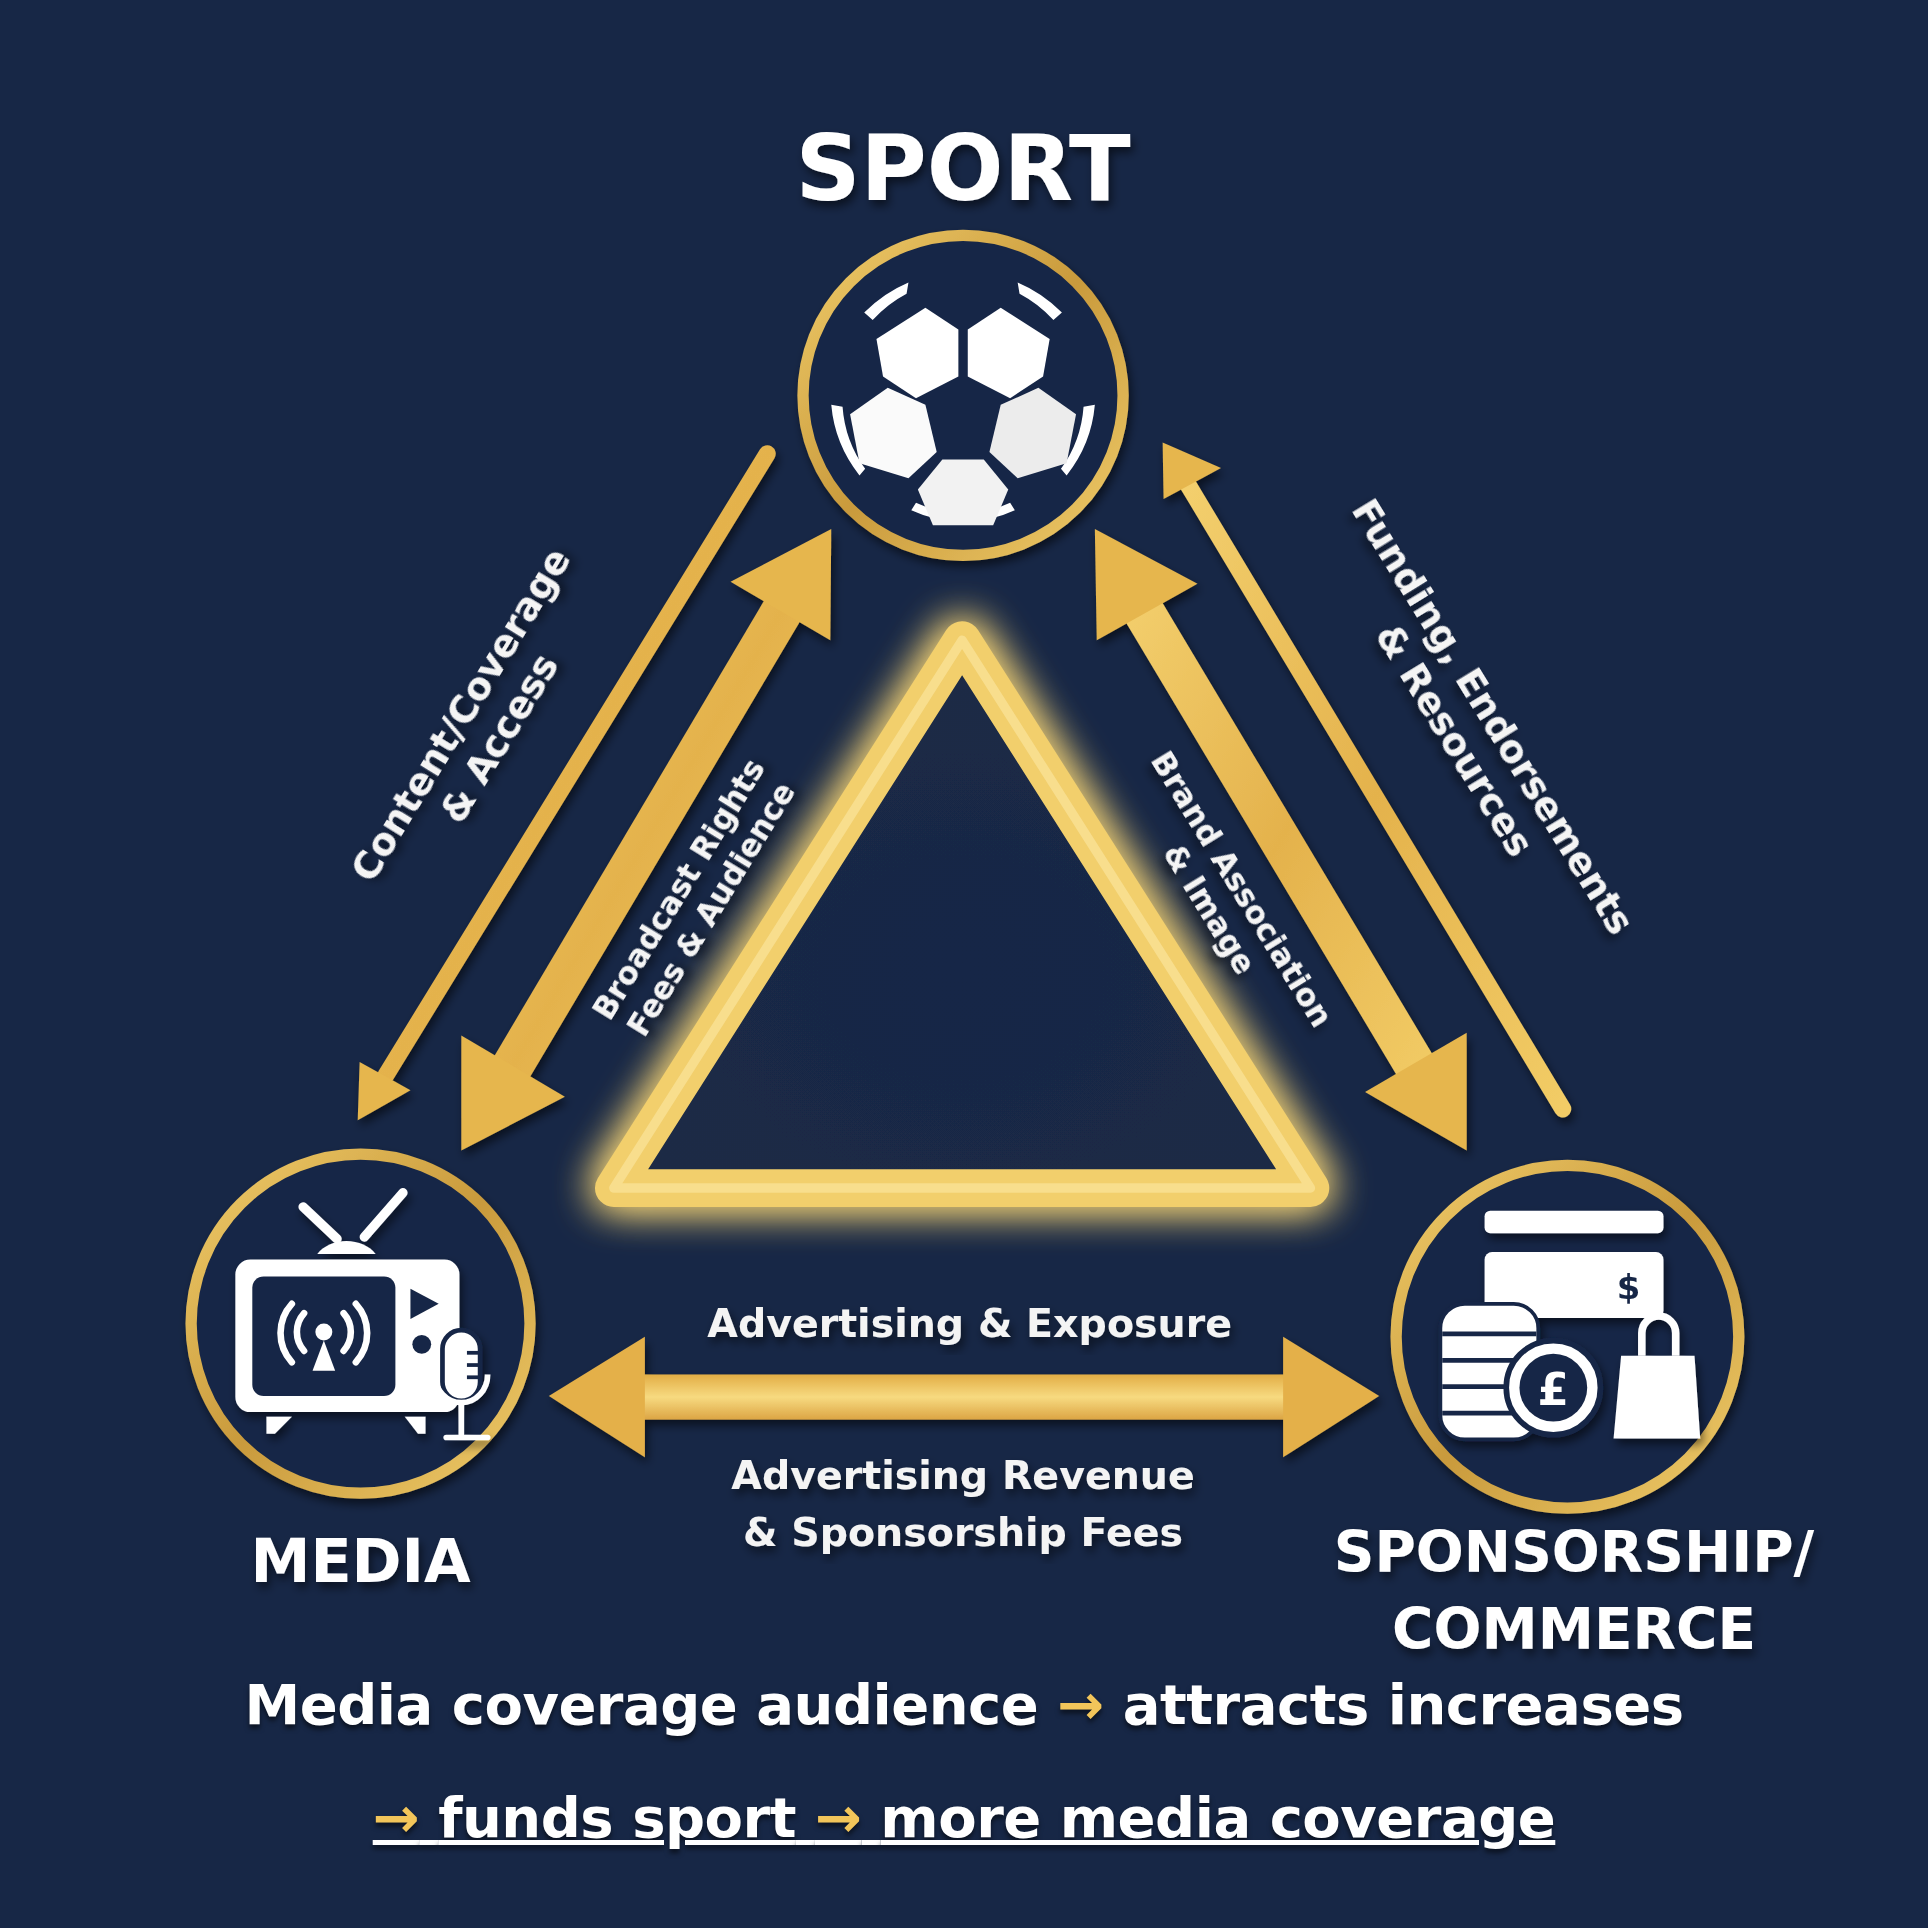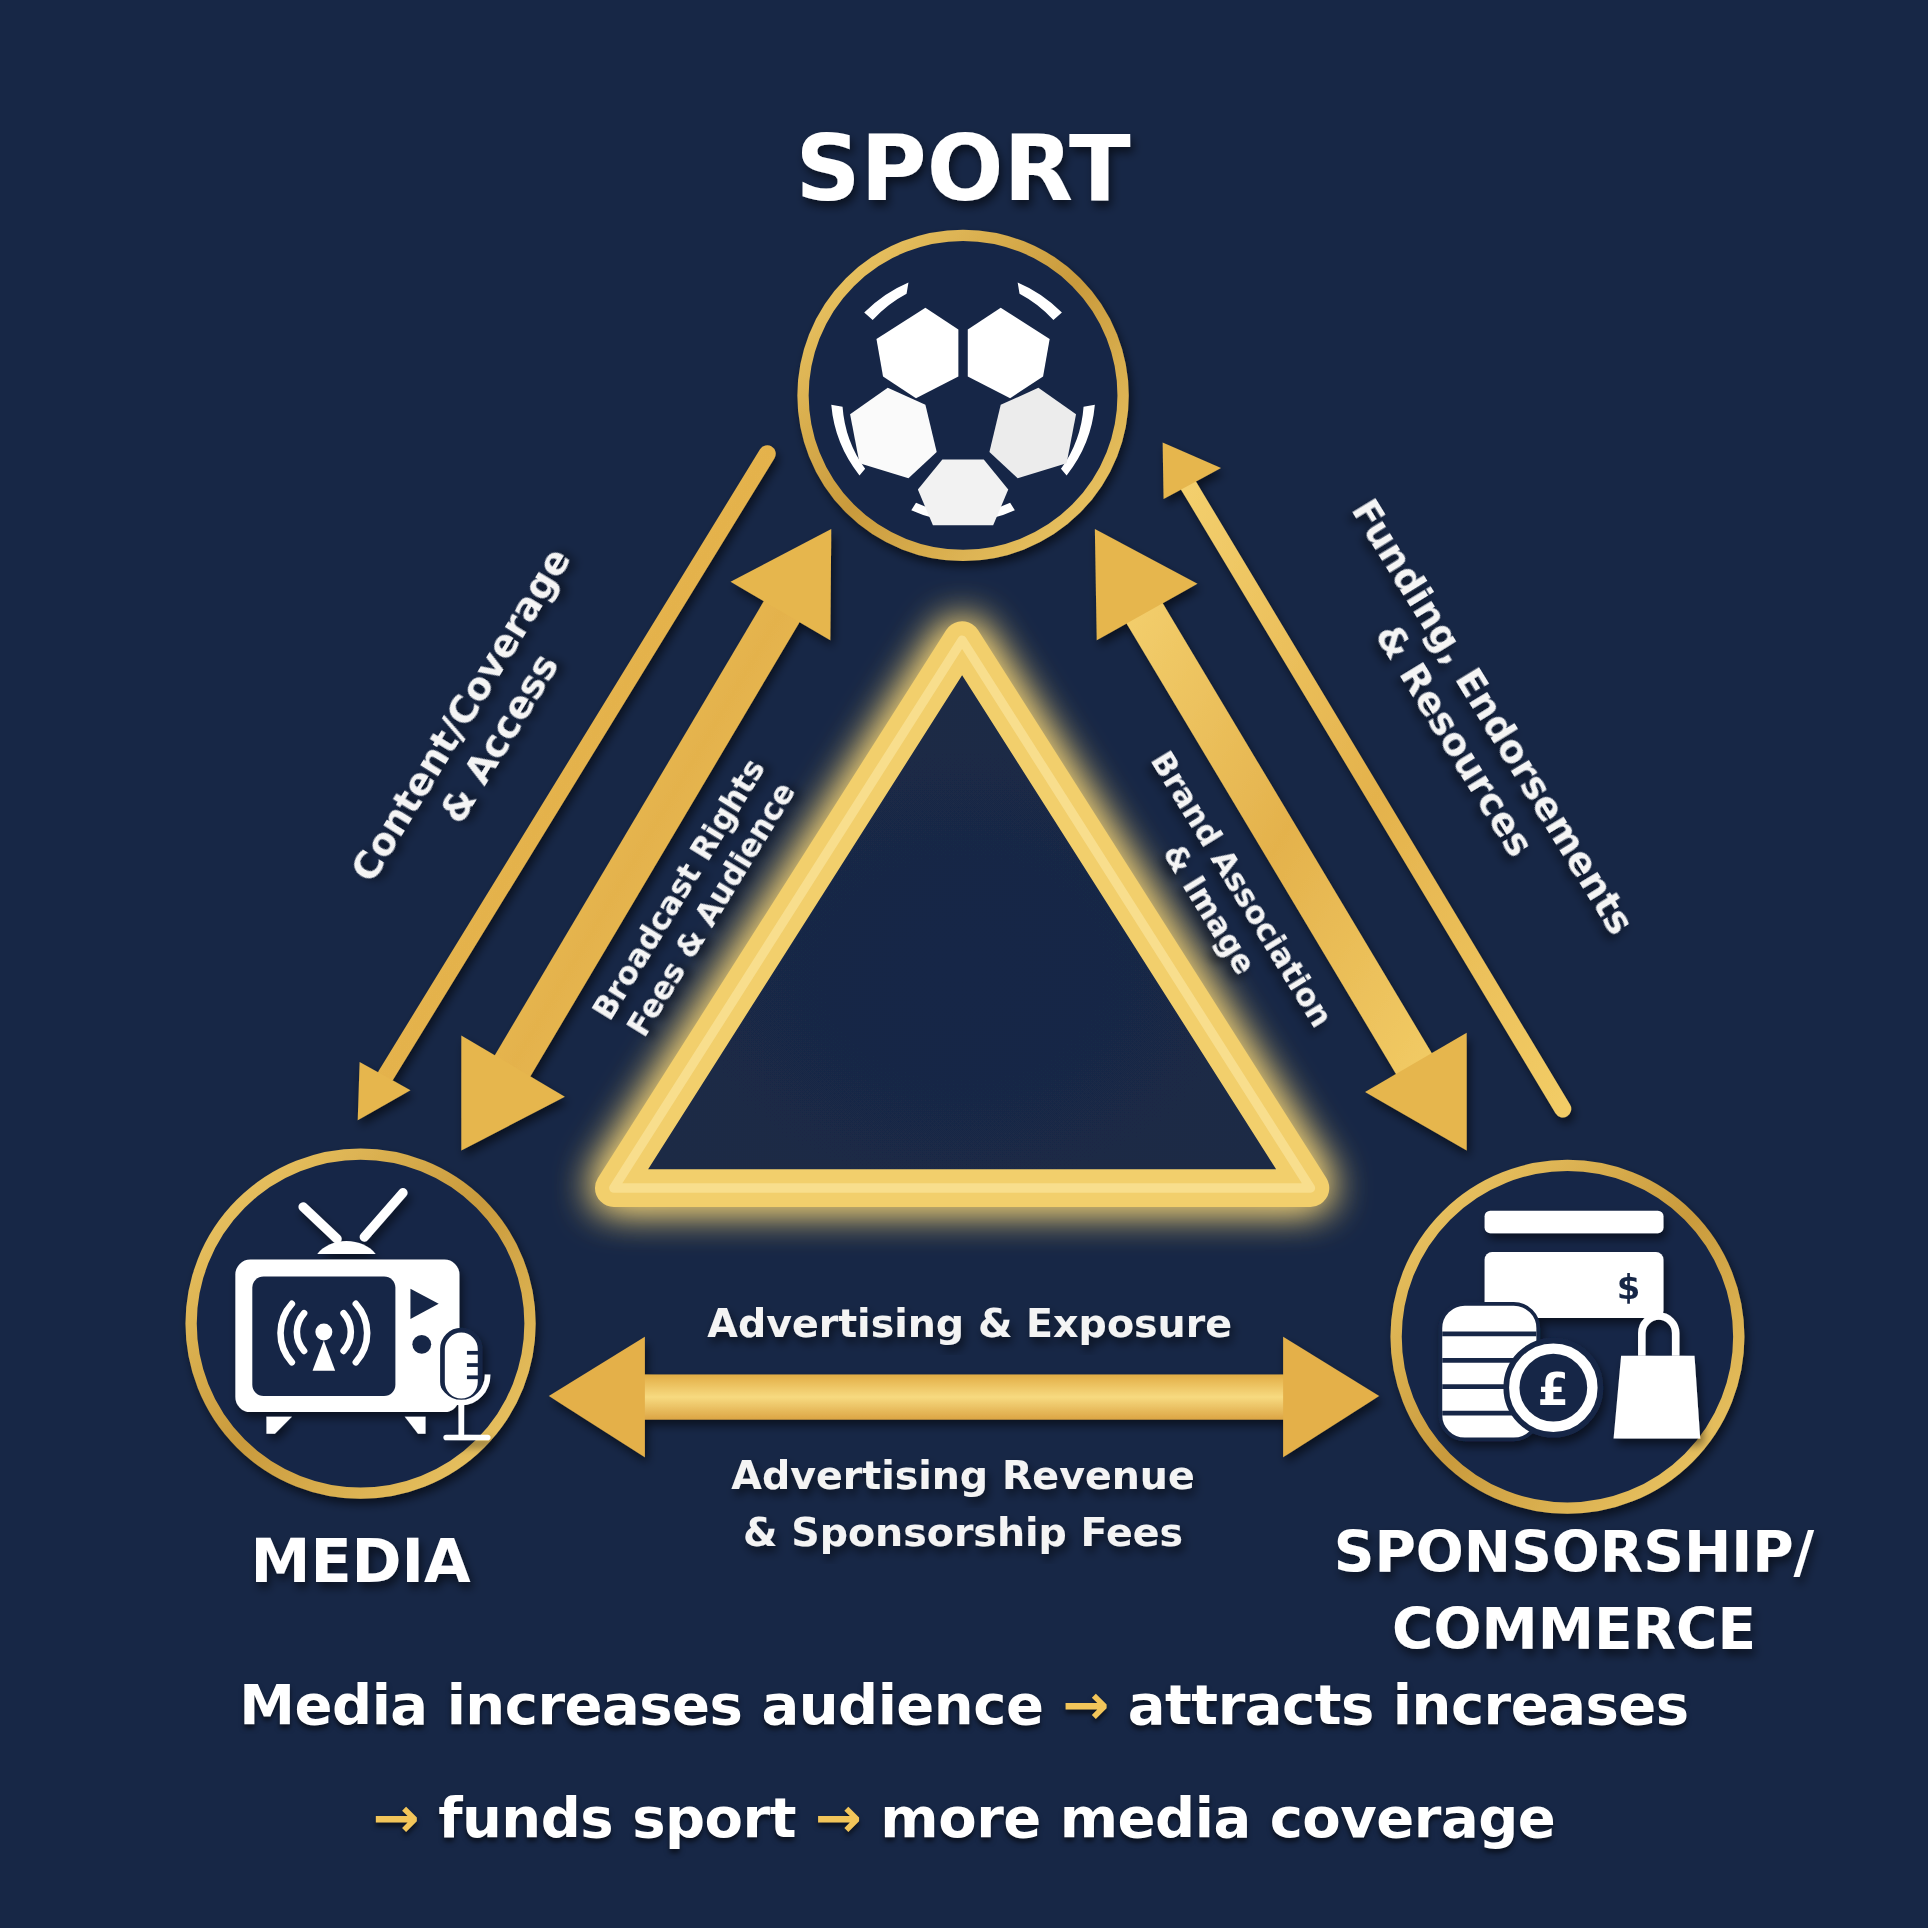--- a/index.html
+++ b/index.html
@@ -201,24 +201,24 @@
     <text class="lbl" x="0" y="-22" font-size="40" text-anchor="middle">Funding, Endorsements</text>
     <text class="lbl" x="0" y="26" font-size="40" text-anchor="middle">&amp; Resources</text>
   </g>
 
   <text class="lbl" x="1030" y="1420" font-size="42" text-anchor="middle" filter="url(#shadow)">Advertising &amp; Exposure</text>
   <text class="lbl" x="1023" y="1582" font-size="42" text-anchor="middle" filter="url(#shadow)">Advertising Revenue</text>
   <text class="lbl" x="1023" y="1642" font-size="42" text-anchor="middle" filter="url(#shadow)">&amp; Sponsorship Fees</text>
 </svg>
 
 <div class="summary" style="top:1672px;">
-  <span>Media increases audience</span>
+  <span>Media coverage audience</span>
   <span class="arr">→</span>
   <span>attracts increases</span>
 </div>
-<div class="summary" style="top:1785px;">
+<div class="summary" style="top:1785px;text-decoration:underline;">
   <span class="arr">→</span>
   <span>funds sport</span>
   <span class="arr">→</span>
   <span>more media coverage</span>
 </div>
 </div>
 
 
 </body></html>

